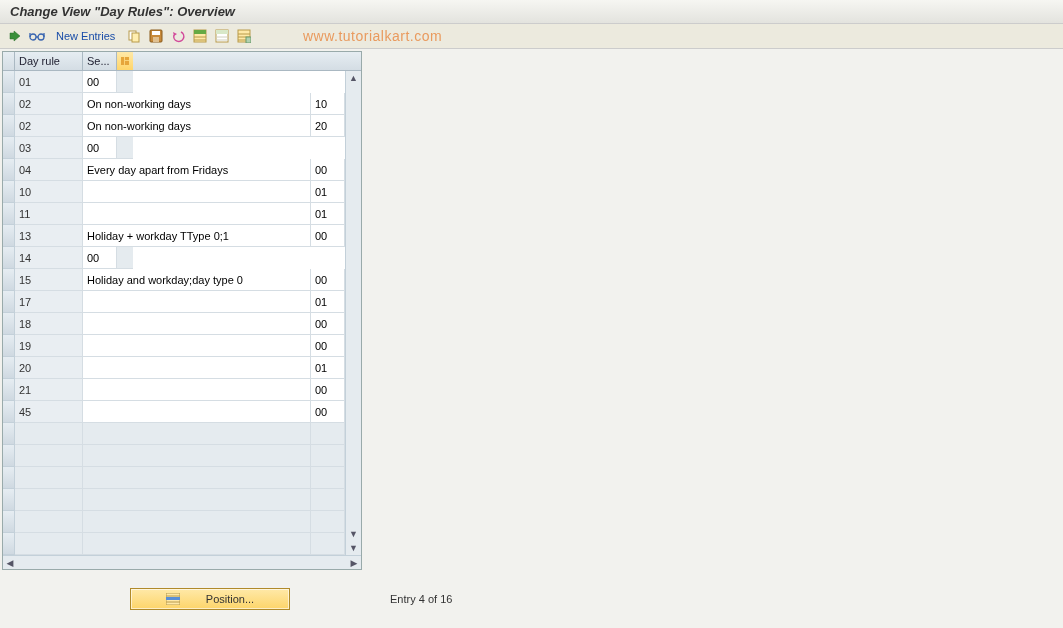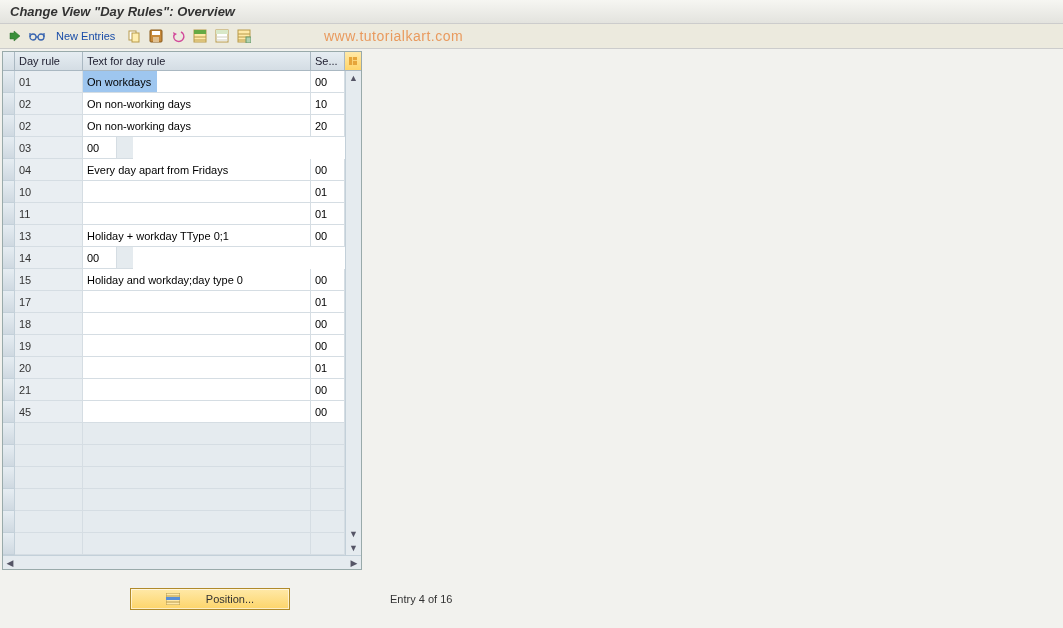--- a/index.html
+++ b/index.html
@@ -35,21 +35,21 @@
       display: inline-flex; align-items:center; justify-content:center;
       cursor: pointer;
     }
     .toolbar .new-entries {
       color: #1a4da8;
       cursor: pointer;
       margin: 0 6px;
     }
     .watermark {
       position: absolute;
-      left: 324px;
+      left: 303px;
       color: #e99a5e;
       font-size: 14px;
       letter-spacing: 0.5px;
     }
     .content {
       padding: 2px;
       background: #f2f2ee;
     }
     .table-wrap {
       width: 360px;
@@ -226,39 +226,35 @@
       </svg>
   </span>
   <span class="watermark">www.tutorialkart.com</span>
 </div>
 
 <div class="content">
   <div class="table-wrap">
     <div class="thead">
       <div class="th selcol"></div>
       <div class="th c1">Day rule</div>
-      <div class="th c2">Text for day rule</div>
       <div class="th c3">Se...</div>
       <div class="th csettings">
         <svg width="10" height="10" viewBox="0 0 10 10">
             <rect x="0" y="0" width="4" height="10" fill="#e6a53a"></rect>
             <rect x="5" y="0" width="5" height="4" fill="#e6a53a"></rect>
             <rect x="5" y="5" width="5" height="5" fill="#e6a53a"></rect>
           </svg>
       </div>
     </div>
     <div class="tbody" id="tbody">
 
       <div class="row">
     <div class="sel"></div>
     <div class="cell c1">
             <input value="01" style="">
-          </div>
-    <div class="cell c2">
-            <input value="On workdays" class="selected-text" style="background: linear-gradient(to right, rgb(158, 198, 239) 0px, rgb(158, 198, 239) 74px, transparent 74px);">
           </div>
     <div class="cell c3">
             <input value="00" style="">
           </div>
     <div class="cell sbcol"></div>
   </div>
         <div class="row">
     <div class="sel"></div>
     <div class="cell c1">
             <input value="02" style="">

